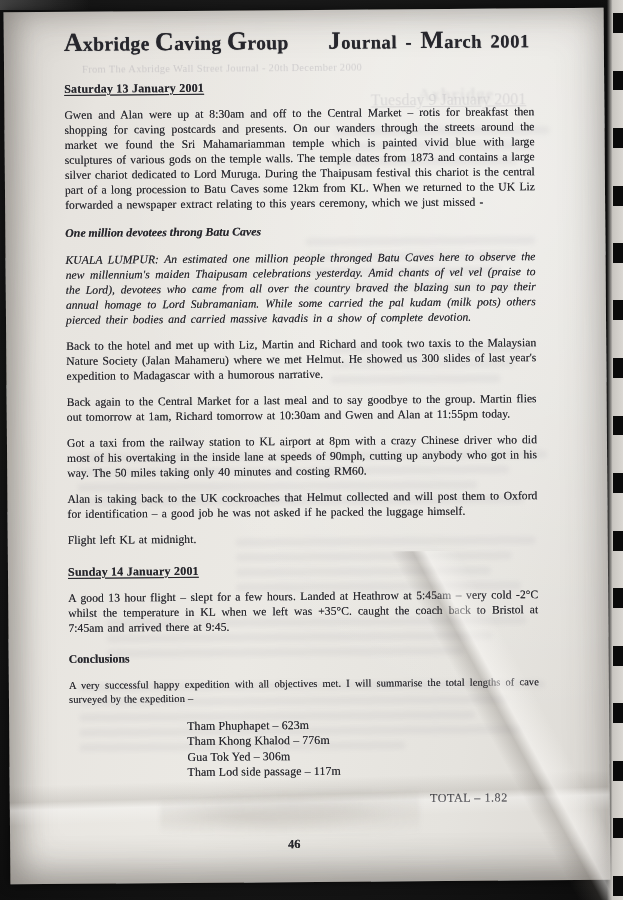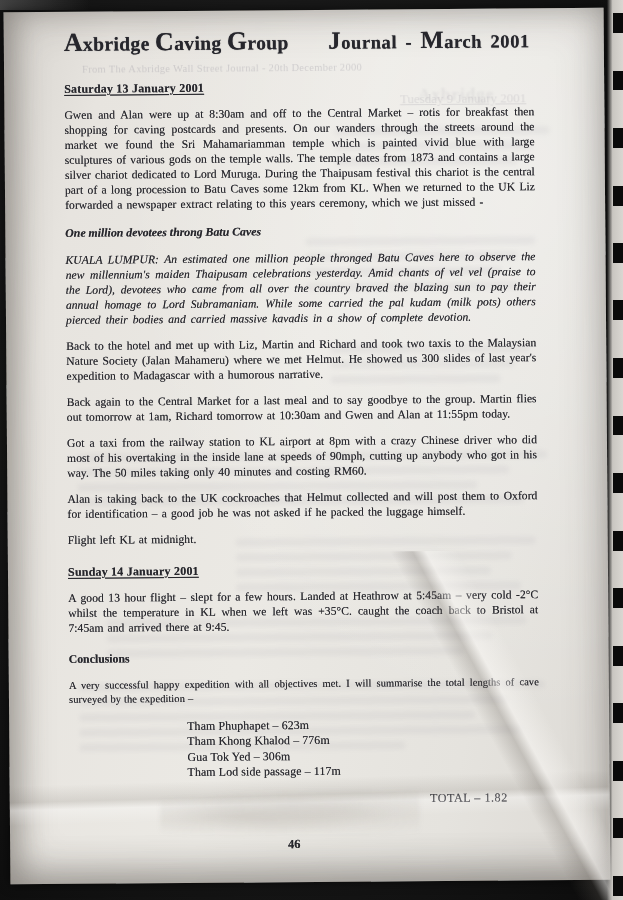--- a/index.html
+++ b/index.html
@@ -109,21 +109,21 @@
   .page-number{
     position:absolute;left:0;right:16px;bottom:30px;text-align:center;
     font-size:12.5px;font-weight:bold;text-shadow:0 0 .6px rgba(38,38,44,.65);
   }
   
   .ghost-text{
     position:absolute;color:#8f8c98;pointer-events:none;
     filter:blur(.7px);font-family:"Liberation Serif","DejaVu Serif",serif;
   }
   .ghost-source{top:52px;left:78px;font-size:10.5px;opacity:.30;letter-spacing:.3px;}
-  .ghost-tuesday{top:82px;right:78px;font-size:13px;opacity:.22;text-decoration:underline;}
+  .ghost-tuesday{top:82px;right:78px;font-size:16px;opacity:.22;text-decoration:underline;}
   .ghost-axbridge{top:76px;right:110px;font-size:17px;font-weight:bold;opacity:.14;filter:blur(1.3px);letter-spacing:1px;}
   .ghost-group{position:absolute;pointer-events:none;}
   .ghost-group i{
     display:block;height:8px;border-radius:4px;margin-bottom:7px;
     background:#8f8c98;opacity:.09;filter:blur(2px);
   }
   .ghost-group i:nth-child(2){width:92%;}
   .ghost-group i:nth-child(3){width:85%;}
   .ghost-group i:nth-child(4){width:95%;}
   .ghost-group i:nth-child(5){width:70%;}

